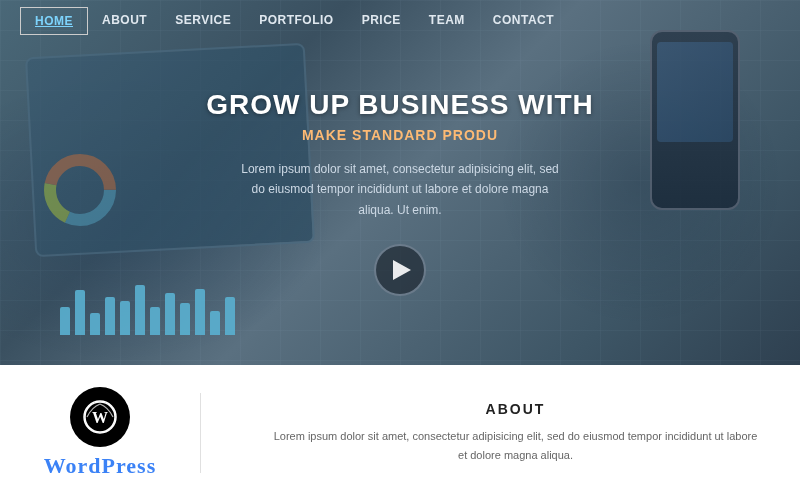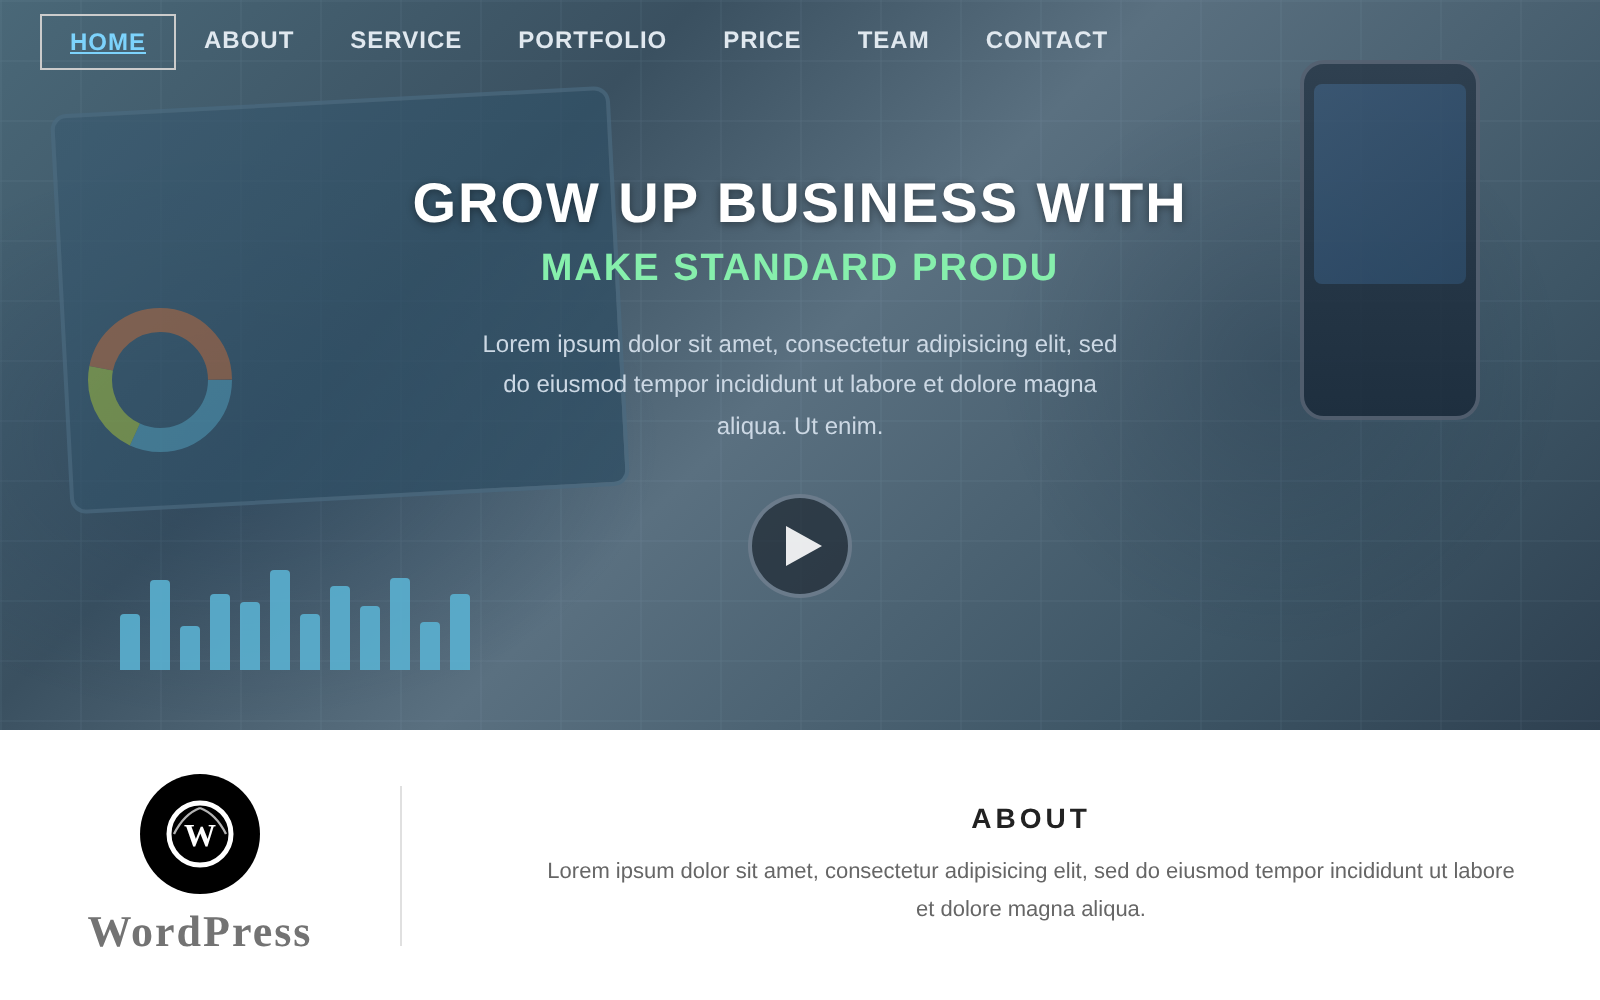--- a/index.html
+++ b/index.html
@@ -142,26 +142,26 @@
     }
     .hero-title {
       font-size: 28px;
       font-weight: 700;
       letter-spacing: 1px;
       text-transform: uppercase;
       margin-bottom: 6px;
       text-shadow: 0 1px 4px rgba(0,0,0,0.4);
     }
     .hero-subtitle {
-      font-size: 19px;
+      font-size: 14px;
       font-weight: 700;
       letter-spacing: 1px;
       text-transform: uppercase;
       margin-bottom: 16px;
-      color: #86efac;
+      color: #fdba74;
     }
     .hero-desc {
       font-size: 12px;
       line-height: 1.7;
       color: #ccd8e4;
       max-width: 320px;
       margin-bottom: 24px;
     }
     .play-btn {
       width: 52px;
@@ -205,21 +205,21 @@
       border-radius: 50%;
       background: #000;
       display: flex;
       align-items: center;
       justify-content: center;
       margin-bottom: 6px;
     }
     .wp-text {
       font-size: 22px;
       font-weight: 700;
-      color: #737373;
+      color: #3b82f6;
       letter-spacing: 1px;
       font-family: Georgia, serif;
     }
     .divider-v {
       width: 1px;
       height: 80px;
       background: #e0e0e0;
     }
     .about-section {
       flex: 1;

